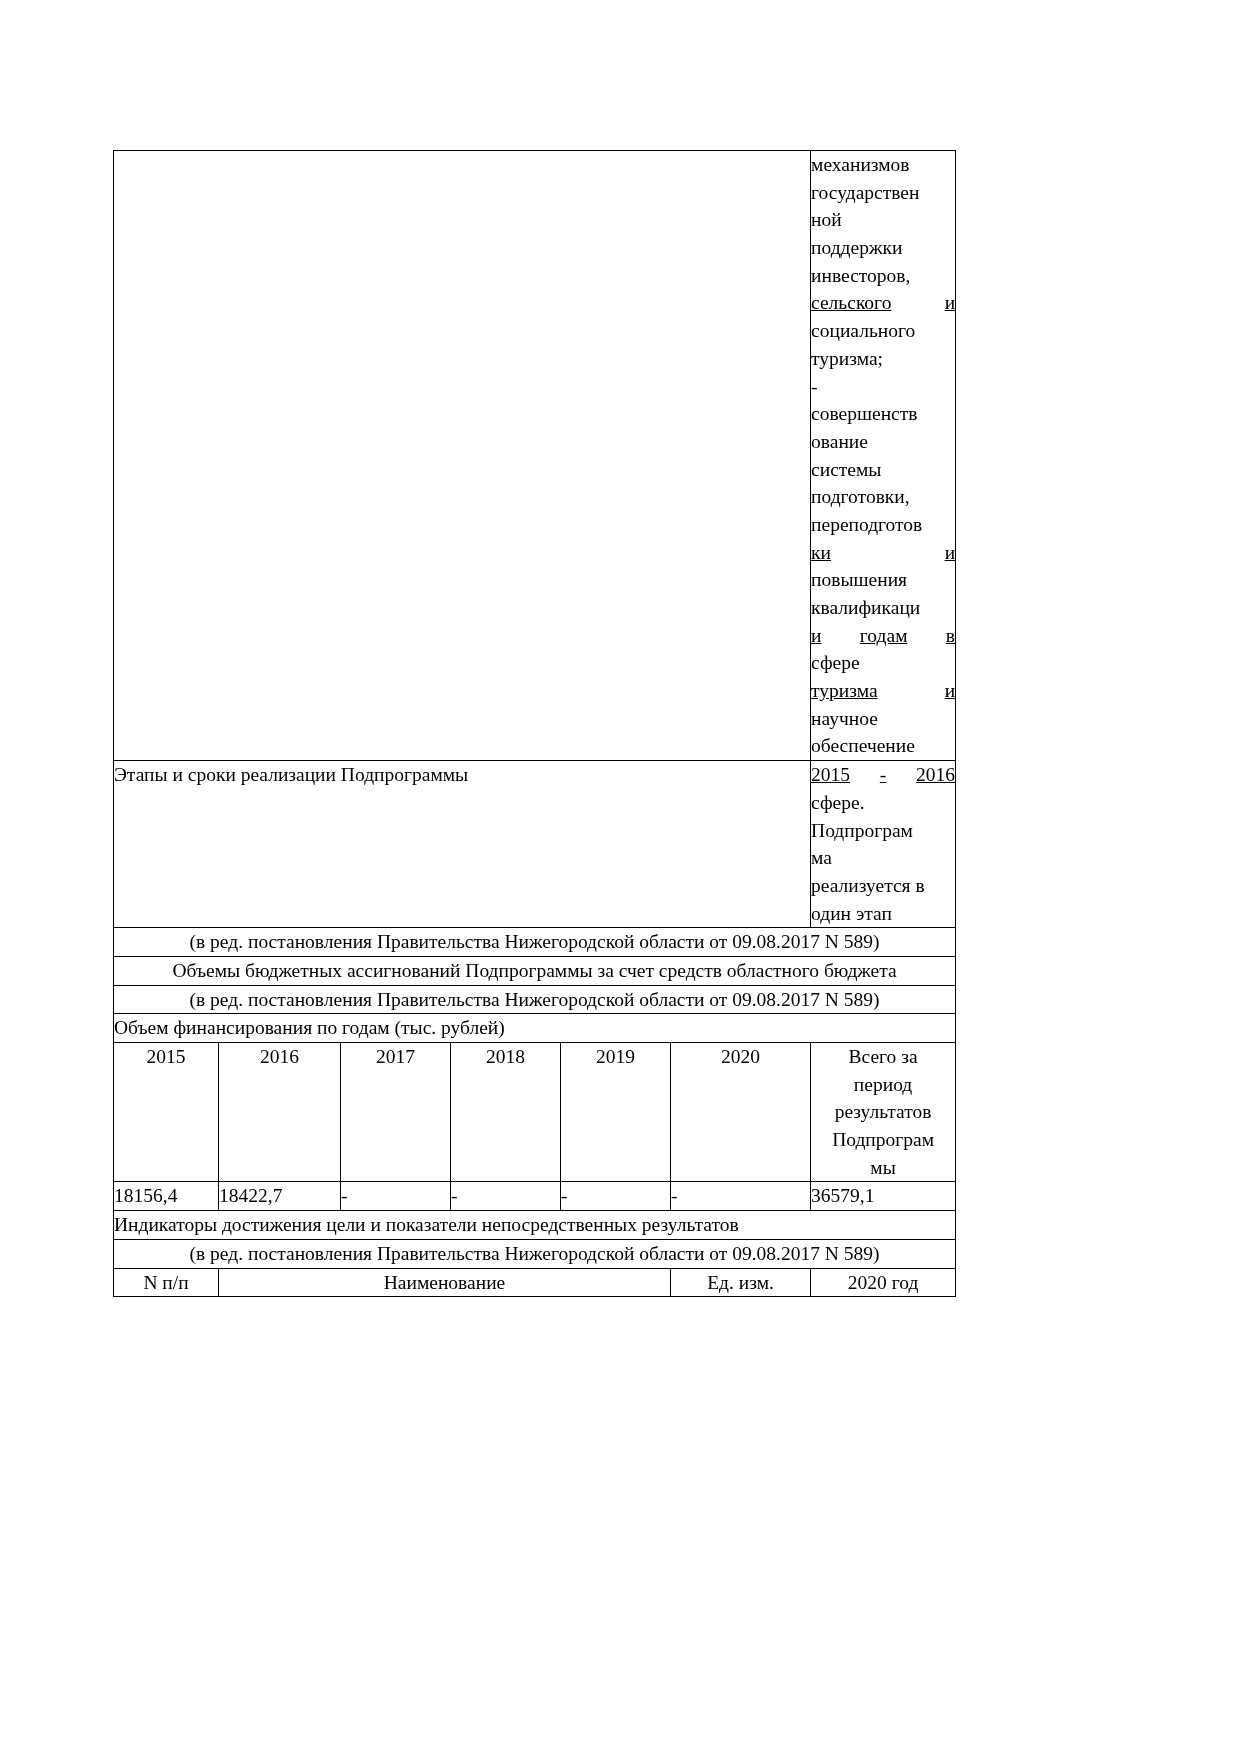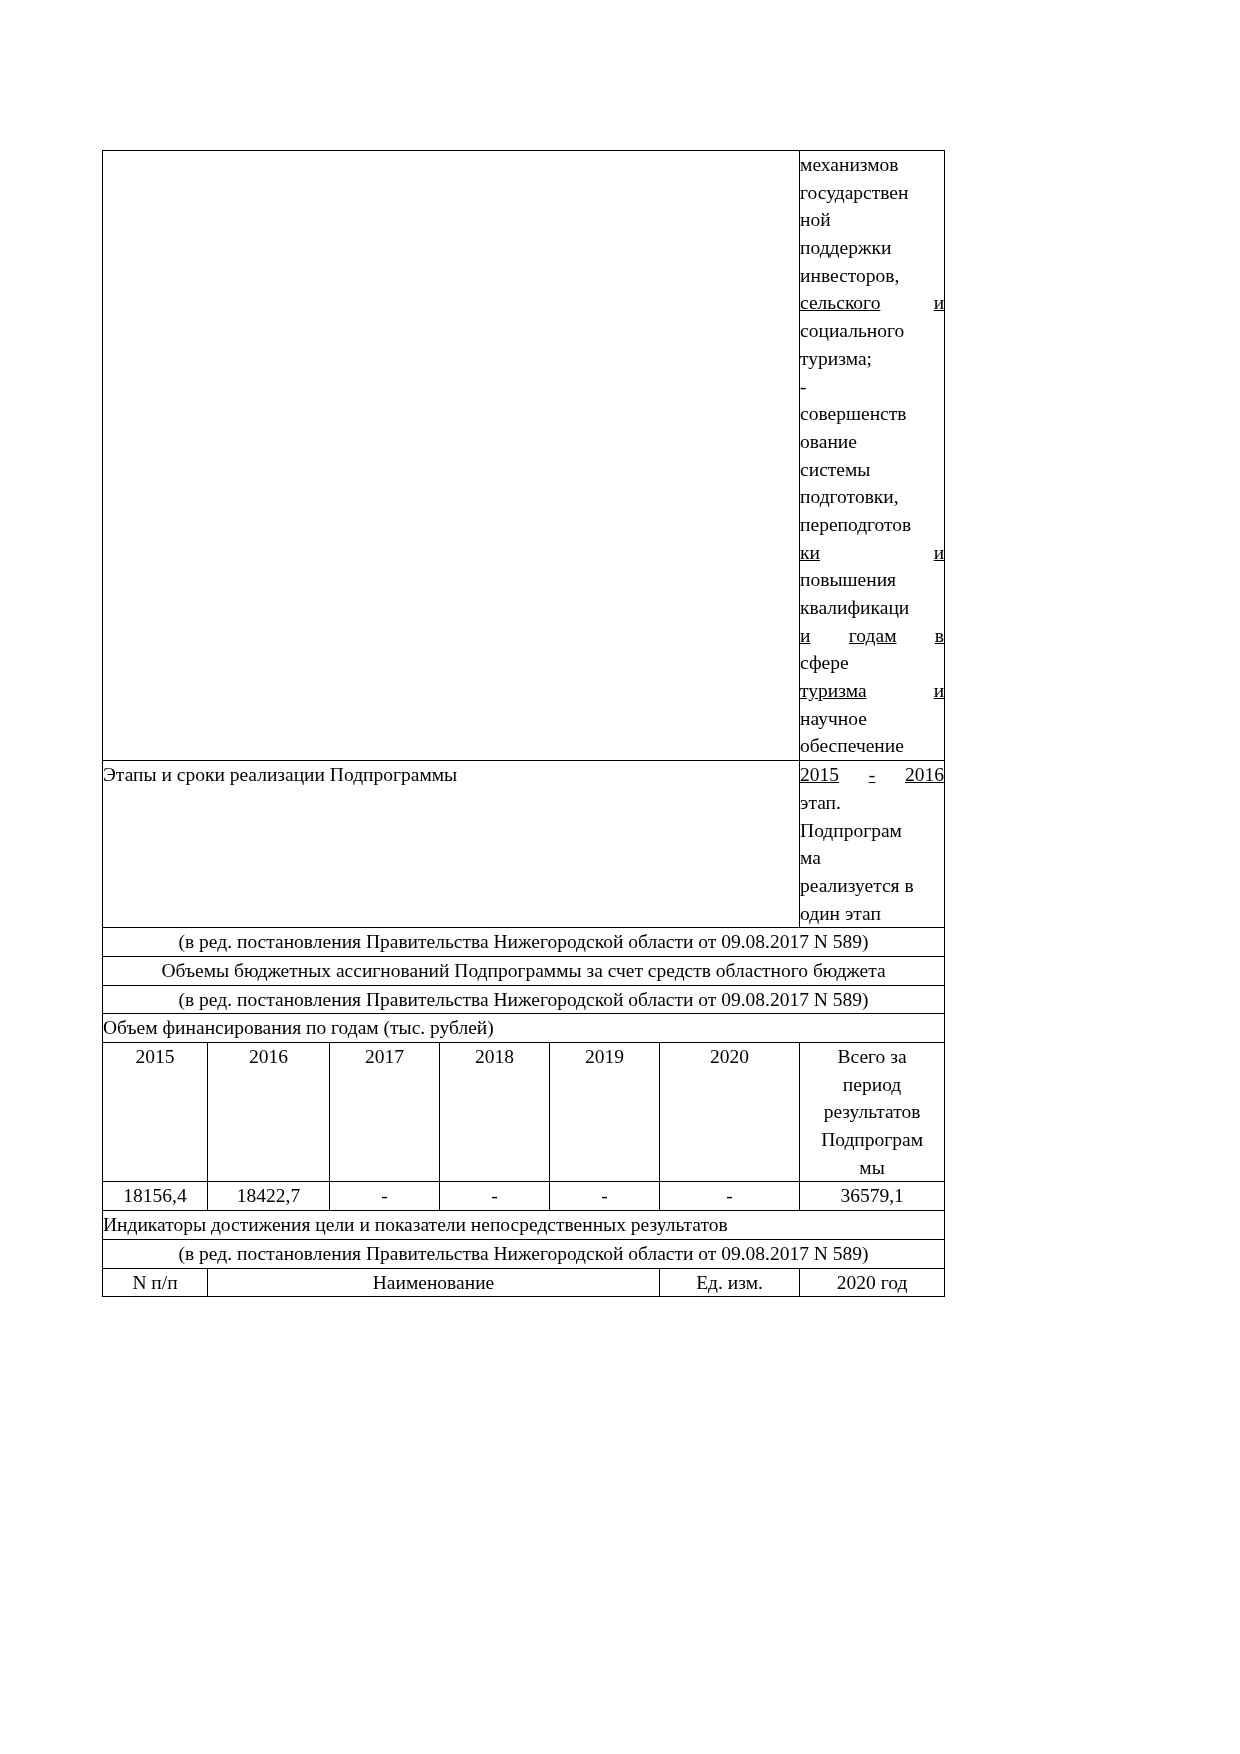--- a/index.html
+++ b/index.html
@@ -11,21 +11,21 @@
     width: 1240px;
     height: 1754px;
     font-family: "Liberation Serif", "DejaVu Serif", serif;
     color: #000000;
     position: relative;
     overflow: hidden;
   }
 
   .page {
     position: absolute;
-    left: 102px;
+    left: 113px;
     top: 150px;
     width: 842px;
   }
 
   table.doc {
     border-collapse: collapse;
     width: 842px;
     table-layout: fixed;
   }
   table.doc td {
@@ -92,21 +92,21 @@
     vertical-align: top;
   }
   .yr-head-total {
     text-align: center;
     padding: 14px 14px 10px 14px;
     font-size: 19.5px;
     line-height: 1.45;
     vertical-align: top;
   }
   .yr-val {
-    text-align: center;
+    text-align: left;
     padding: 11px 4px 12px 4px;
     font-size: 19.5px;
     vertical-align: middle;
   }
   .ind-head {
     text-align: center;
     padding: 12px 6px 13px 6px;
     font-size: 19.5px;
     vertical-align: middle;
   }
@@ -176,21 +176,21 @@
 
     <tr>
       <td colspan="6" class="row-label">Этапы и сроки реализации Подпрограммы</td>
       <td class="cell-narrow">
         <div id="stages-lines">
               <span class="stack-line spread">
                 <span>2015</span>
                 <span>-</span>
                 <span>2016</span>
               </span>
-              <span class="stack-line">этап.</span>
+              <span class="stack-line">сфере.</span>
               <span class="stack-line">Подпрограм</span>
               <span class="stack-line">ма</span>
               <span class="stack-line">реализуется в</span>
               <span class="stack-line">один этап</span>
             </div>
       </td>
     </tr>
 
     <tr>
       <td colspan="7" class="redaction">(в ред. постановления Правительства Нижегородской области от 09.08.2017 N 589)</td>

